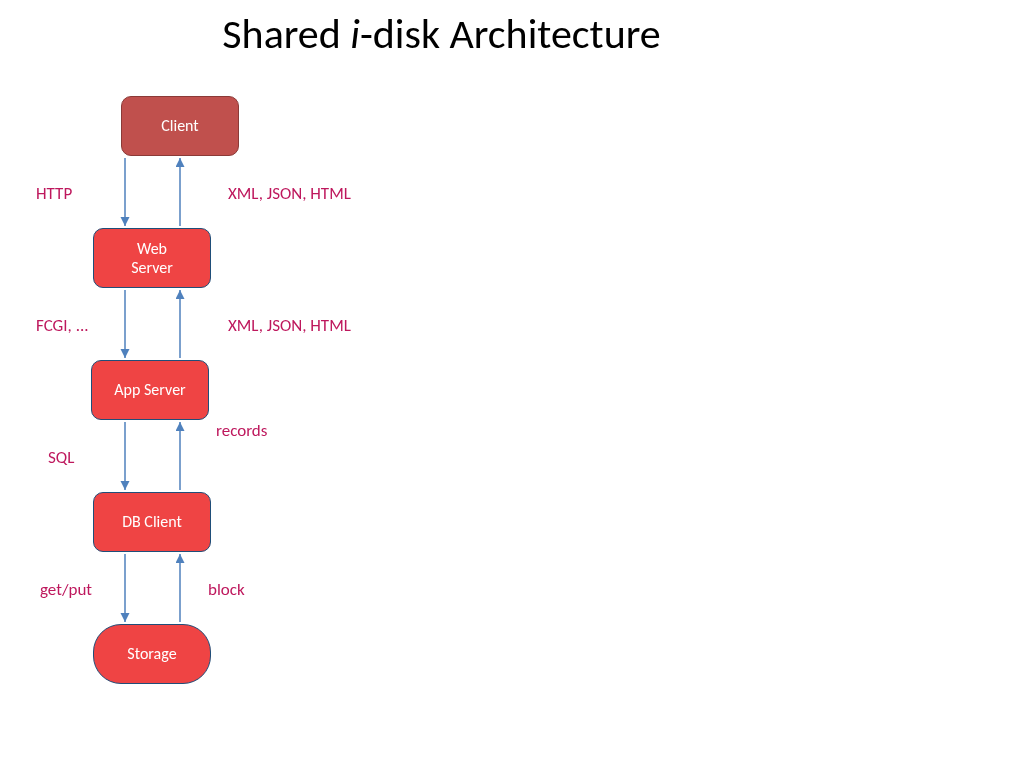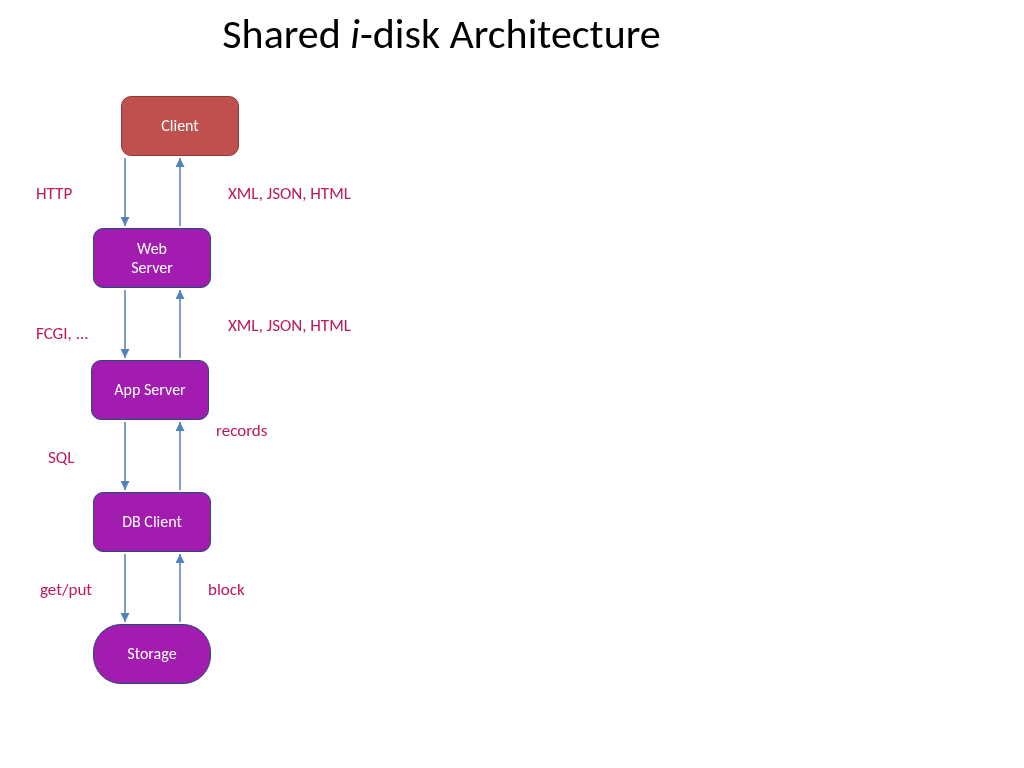--- a/index.html
+++ b/index.html
@@ -31,21 +31,21 @@
     display: flex;
     align-items: center;
     justify-content: center;
     text-align: center;
     color: #fff;
     font-size: 16px;
     line-height: 1.2;
     border: 1.5px solid #1f4e79;
   }
   .box.client { background: #c0504d; border-color: #8b3a37; }
-  .box.blue   { background: #a21caf; align-items: center; }
+  .box.blue   { background: #ef4444; align-items: center; }
   .lbl {
     position: absolute;
     font-size: 17px;
     font-weight: 400;
     color: #be185d;
     white-space: nowrap;
   }
   svg.arrows {
     position: absolute;
     left: 0;
@@ -74,21 +74,21 @@
   </div>
 <div class="box blue" style="left:93px; top:492px;">
     <span>DB Client</span>
   </div>
 <div class="box blue" style="left:93px; top:624px;border-radius:28px;">
     <span>Storage</span>
   </div>
 
 <div class="lbl" style="left:36px;  top:183px;">HTTP</div>
 <div class="lbl" style="left:228px; top:183px;">XML, JSON, HTML</div>
-<div class="lbl" style="left:36px;  top:315px;margin-top:8px;">FCGI, ...</div>
+<div class="lbl" style="left:36px;  top:315px;">FCGI, ...</div>
 <div class="lbl" style="left:228px; top:315px;">XML, JSON, HTML</div>
 <div class="lbl" style="left:48px;  top:447px;">SQL</div>
 <div class="lbl" style="left:216px; top:420px;">records</div>
 <div class="lbl" style="left:40px;  top:579px;">get/put</div>
 <div class="lbl" style="left:208px; top:579px;">block</div>
 
 <svg class="arrows">
   <defs>
     <marker id="ah" markerWidth="8" markerHeight="8" refX="6" refY="3" orient="auto">
       <path d="M0,0 L6,3 L0,6 Z" fill="#4f81bd"></path>

